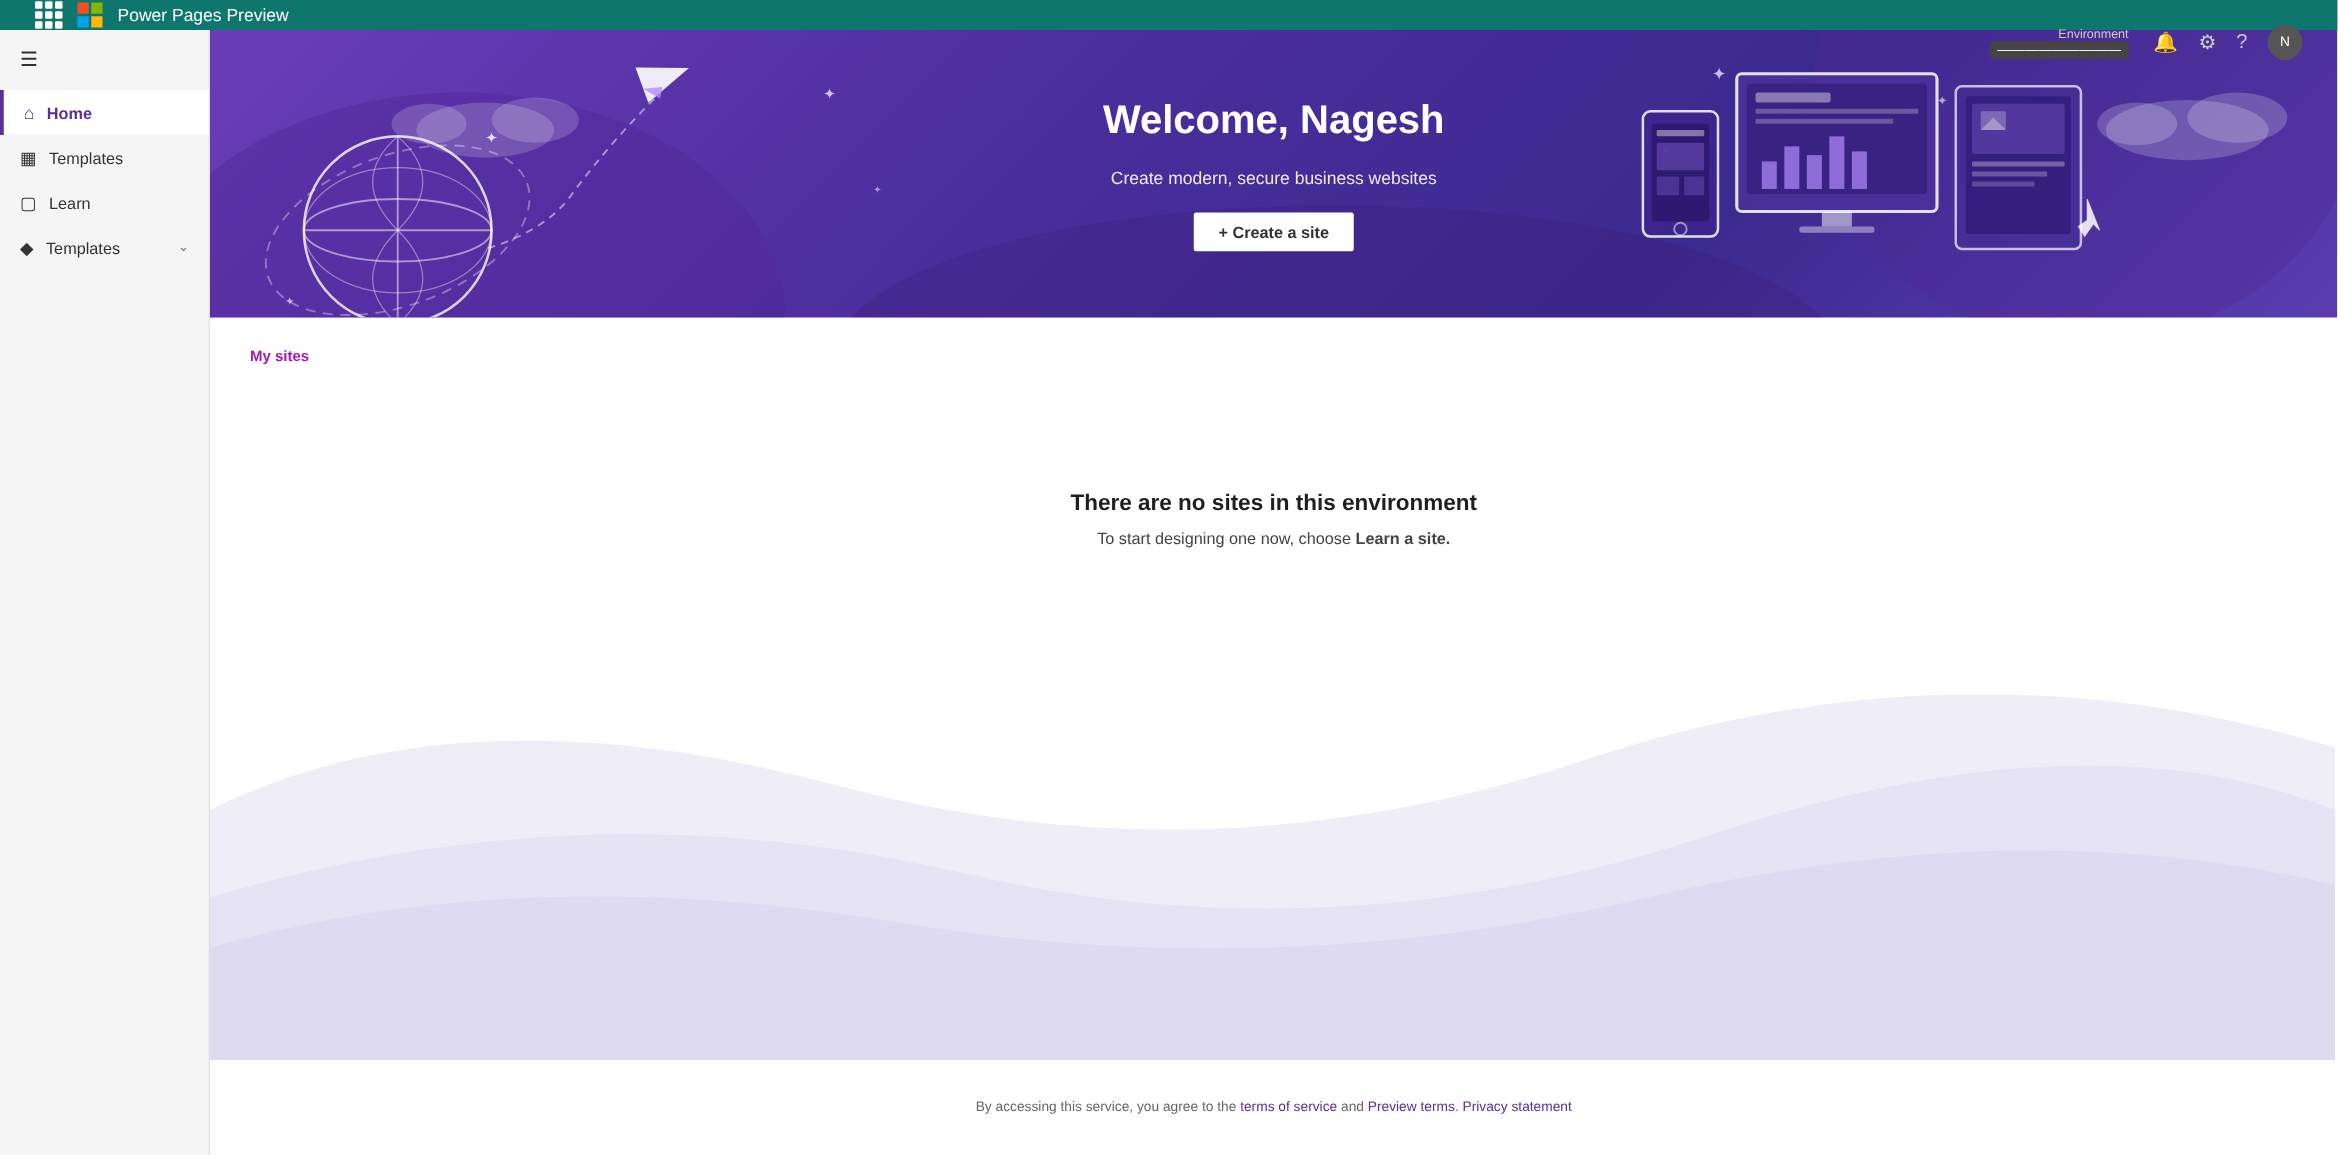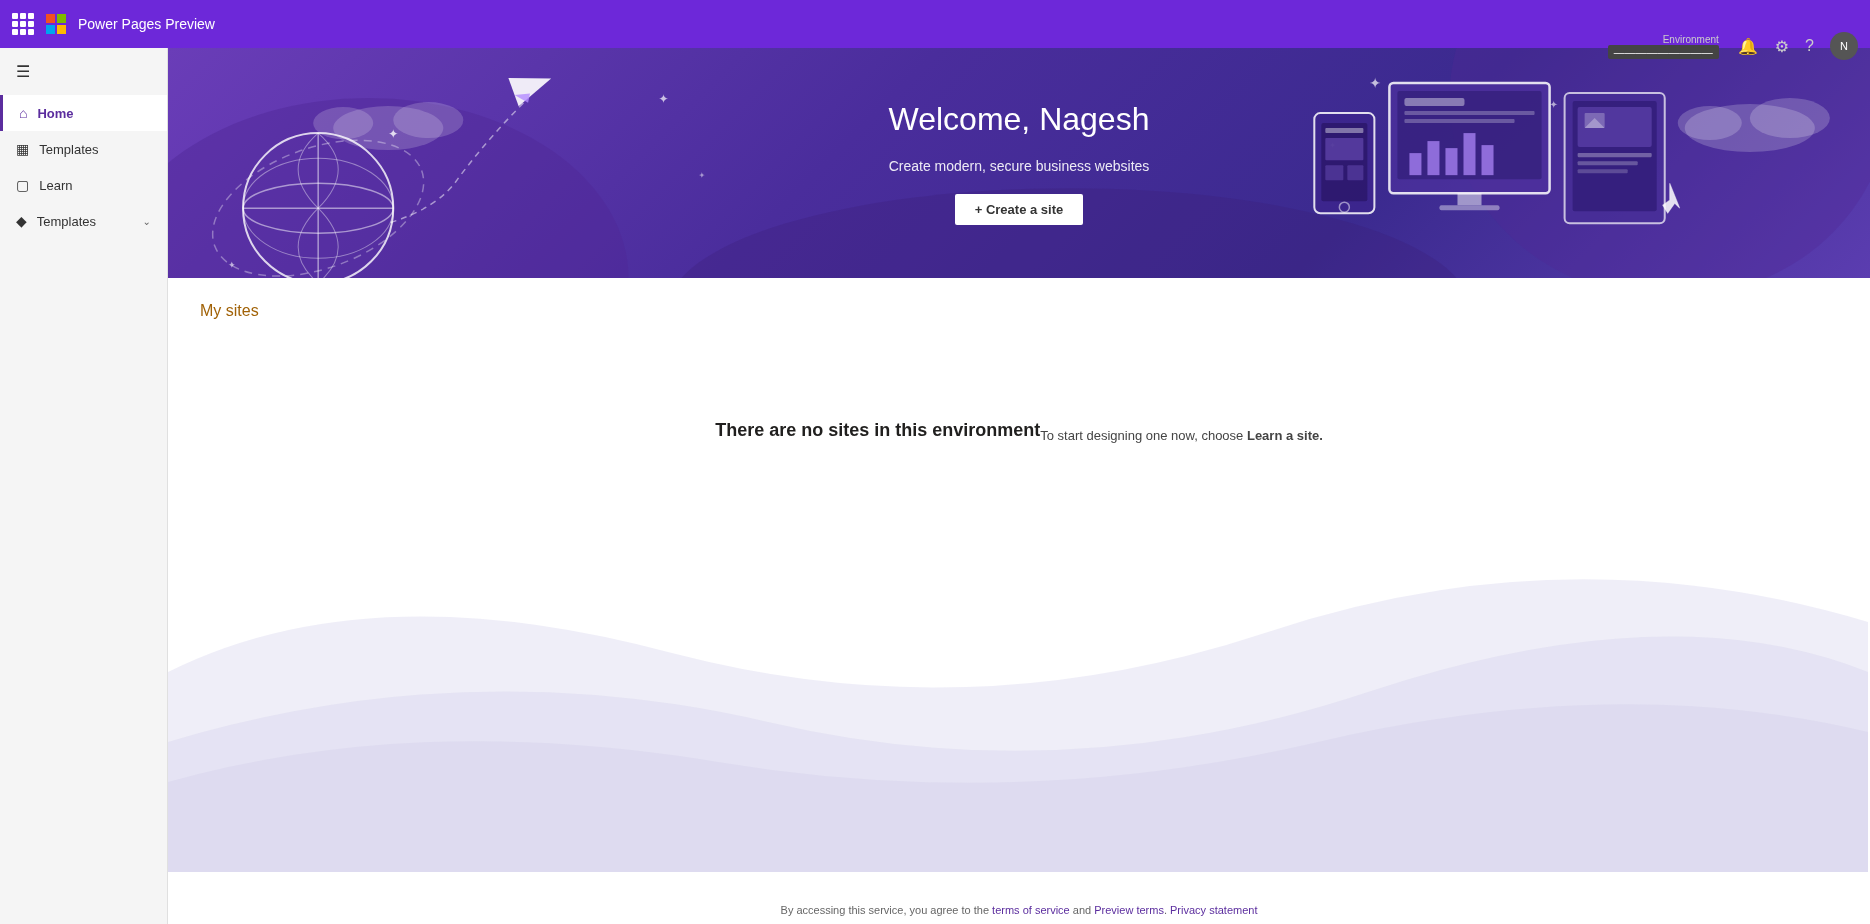--- a/index.html
+++ b/index.html
@@ -1,25 +1,25 @@
 <!DOCTYPE html>
 <html><head>
   <meta charset="utf-8">
   <style>
     * { margin: 0; padding: 0; box-sizing: border-box; }
     body { font-family: 'Segoe UI', sans-serif; background: #fff; width: 1870px; height: 924px; overflow: hidden; display: flex; flex-direction: column; }
 
     
     .topbar {
-      background: #6d28d9;
+      background: #0f766e;
       color: #fff;
-      height: 48px;
+      height: 24px;
       display: flex;
       align-items: center;
-      padding: 0 12px;
+      padding: 0 28px;
       gap: 12px;
       flex-shrink: 0;
       z-index: 100;
     }
     .topbar-waffle {
       display: grid;
       grid-template-columns: repeat(3, 6px);
       grid-template-rows: repeat(3, 6px);
       gap: 2px;
       cursor: pointer;
@@ -114,21 +114,21 @@
       flex-shrink: 0;
     }
     .hero-content {
       text-align: center;
       color: #fff;
       z-index: 2;
       position: relative;
     }
     .hero-title {
       font-size: 32px;
-      font-weight: 400;
+      font-weight: 700;
       margin-bottom: 8px;
     }
     .hero-subtitle {
       font-size: 14px;
       color: rgba(255,255,255,0.9);
       margin-bottom: 20px;
       margin-top: 20px;
     }
     .hero-btn {
       background: #fff;
@@ -151,29 +151,30 @@
       z-index: 1;
       pointer-events: none;
     }
 
     
     .my-sites-section {
       padding: 24px 32px;
       position: relative;
     }
     .my-sites-title {
-      font-size: 16px;
-      font-weight: 400;
-      color: #a16207;
+      font-size: 12px;
+      font-weight: 700;
+      color: #a21caf;
       margin-bottom: 20px;
     }
 
     
     .empty-state {
       display: flex;
+      flex-direction: column;
       align-items: center;
       justify-content: center;
       padding: 80px 0 40px;
       text-align: right;
     }
     .empty-state-title {
       font-size: 18px;
       font-weight: 600;
       color: #201f1e;
       margin-bottom: 10px;

